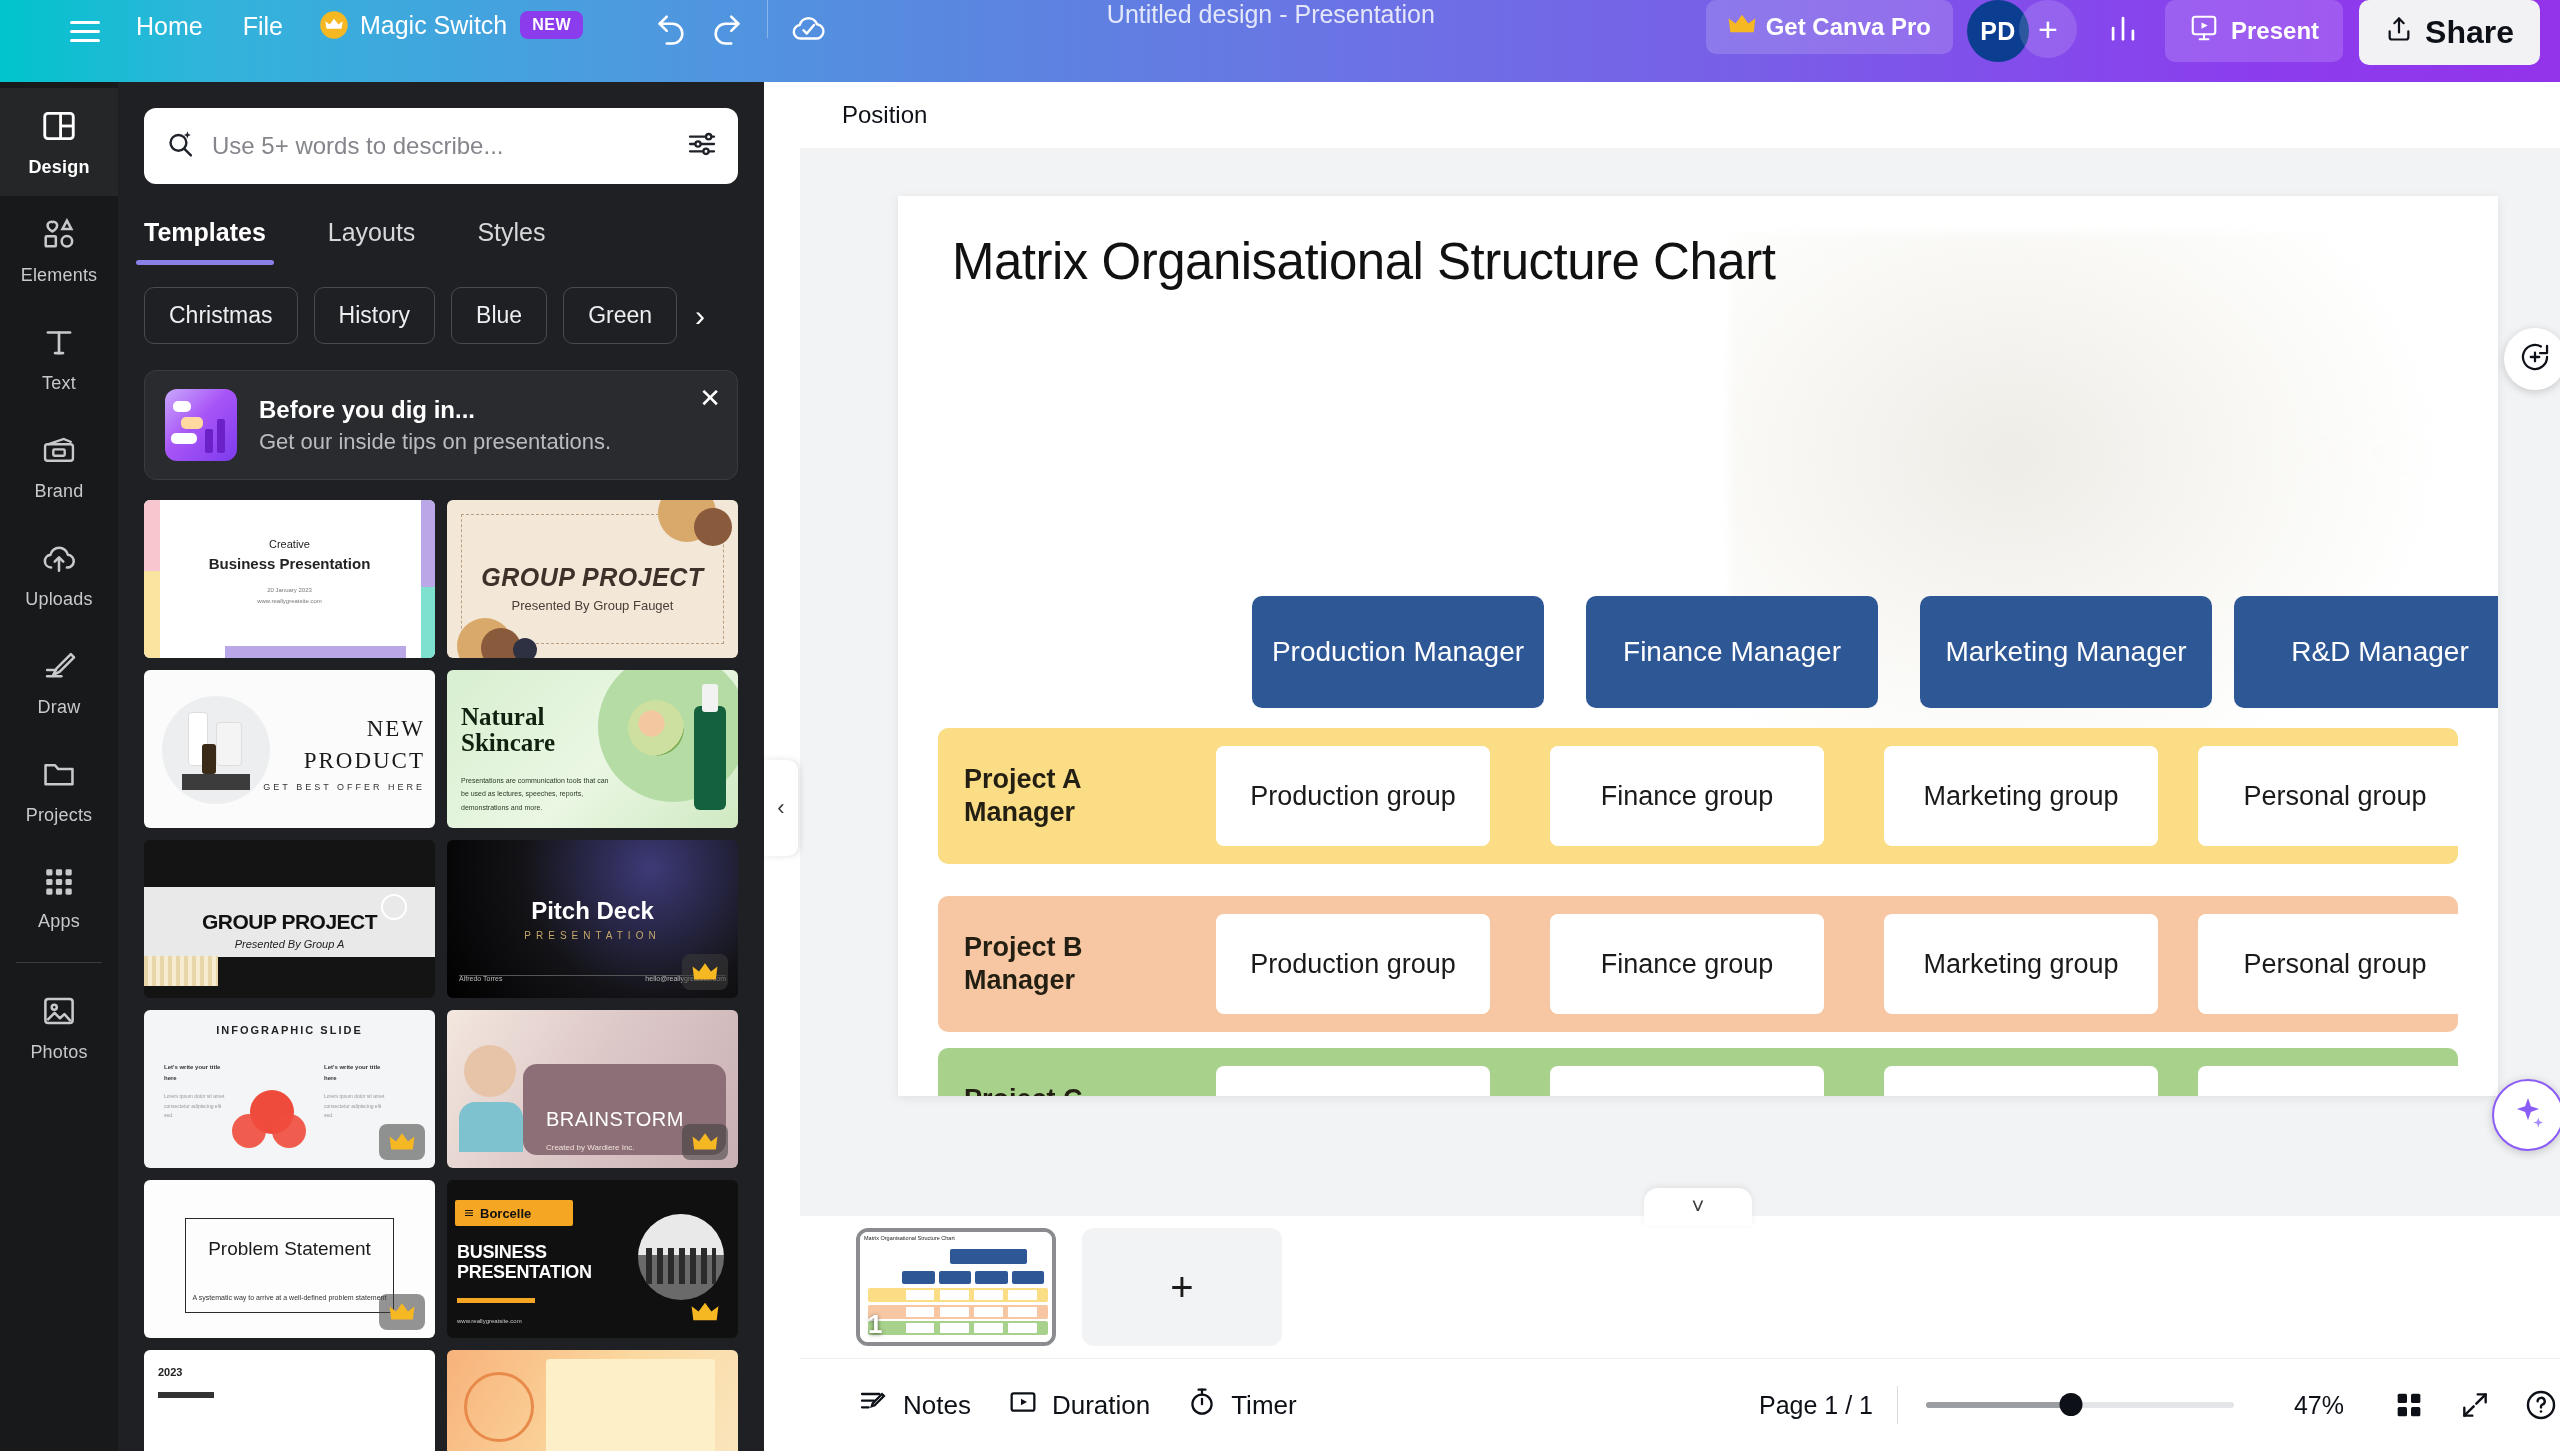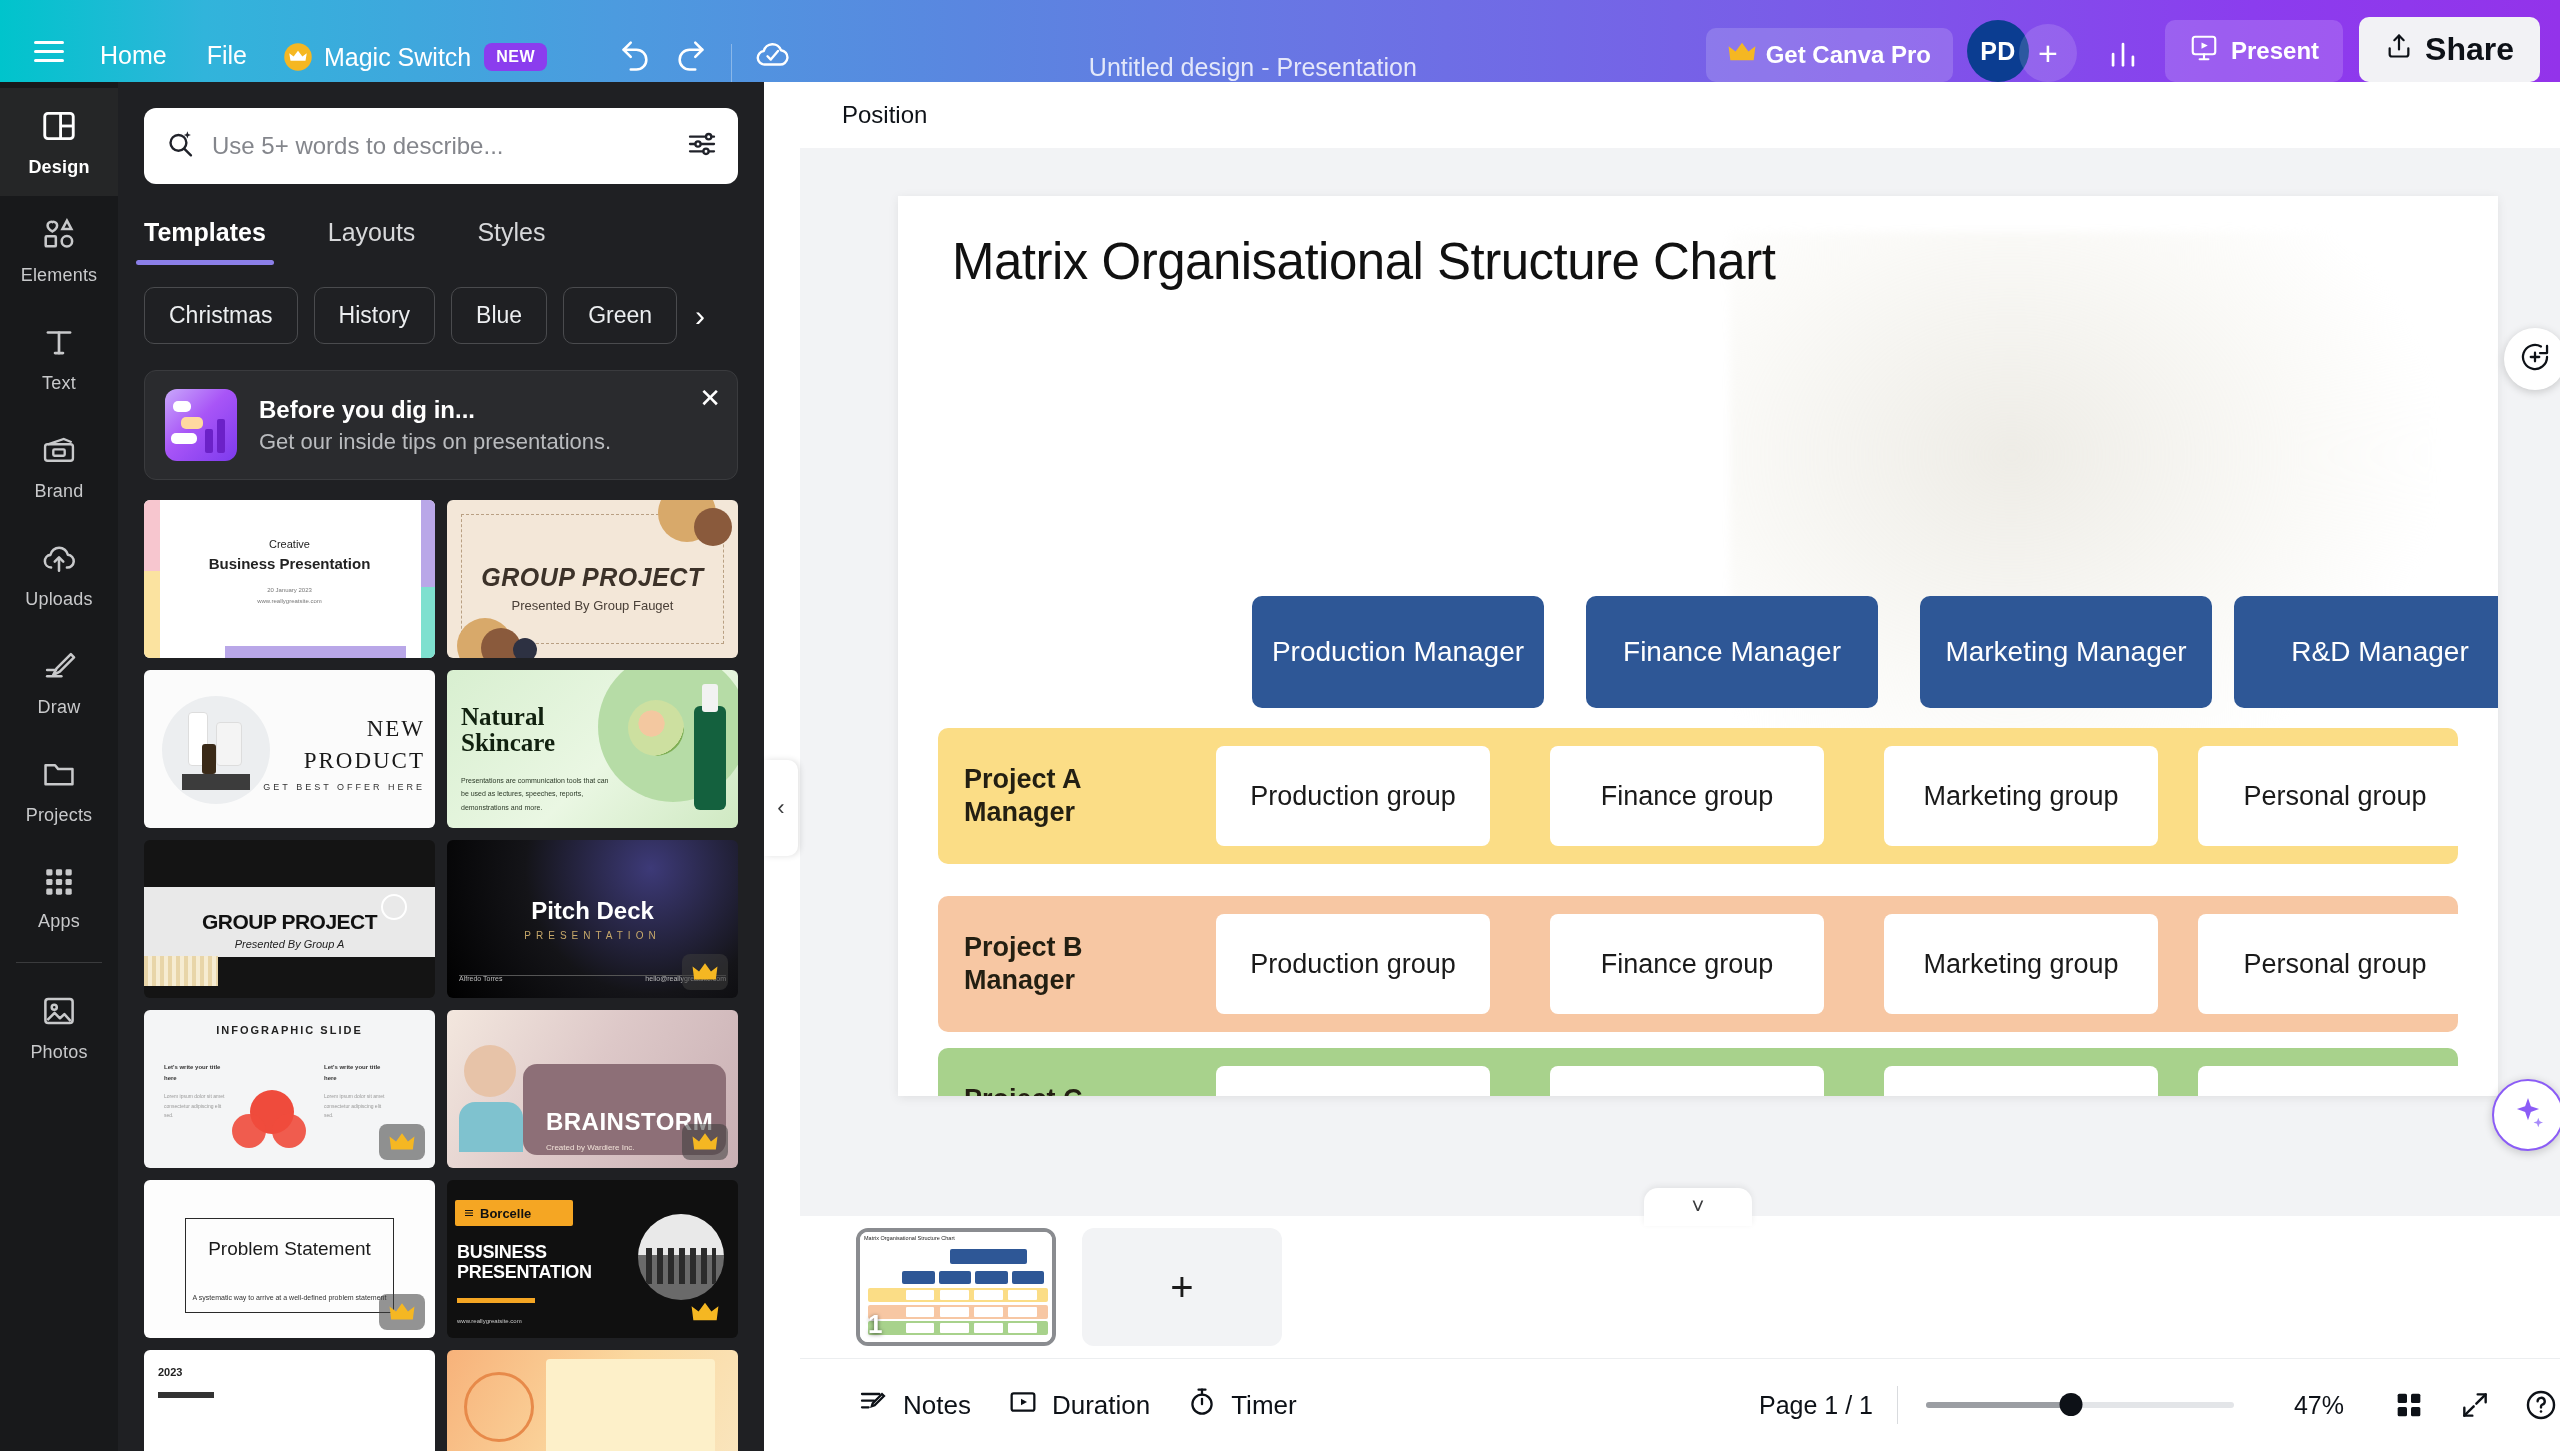--- a/index.html
+++ b/index.html
@@ -7,21 +7,21 @@
   body {
     font-family: "Liberation Sans", sans-serif;
     background:#ffffff;
     -webkit-font-smoothing: antialiased;
   }
 
   
   .topbar{
     position:absolute; top:0; left:0; width:2560px; height:82px;
     background:linear-gradient(90deg,#00c4cc 0%, #31b4db 8%, #4c9bdf 24%, #5a86e0 38%, #6a74e4 52%, #7a5ce8 70%, #8b3dee 88%, #9333ea 100%);
-    display:flex; align-items:flex-end; color:#fff; z-index:30;
+    display:flex; align-items:flex-start; color:#fff; z-index:30;padding-left:36px;
   }
   .hamburger{ width:62px; height:62px; margin-left:18px; display:flex; flex-direction:column;
     justify-content:center; align-items:center; gap:6px; border-radius:8px; cursor:pointer;}
   .hamburger span{ display:block; width:30px; height:3px; background:#fff; border-radius:2px;}
   .tb-item{ font-size:25px; font-weight:400; padding:12px 20px; border-radius:8px; cursor:pointer; white-space:nowrap;}
   .tb-magic{ display:flex; align-items:center; gap:11px; padding:10px 16px; border-radius:8px; cursor:pointer;}
   .crown{ display:inline-block; width:30px; height:30px; position:relative;}
   .crown svg{ display:block; }
   .badge-new{
     background:#8b3dee; color:#fff; font-size:16px; font-weight:700; letter-spacing:.5px;
@@ -176,21 +176,21 @@
   .t6 .l2{position:absolute;right:12px;bottom:16px;font-size:7px;color:#bbb;}
 
   .t7{background:#f4f5f6;}
   .t7 .tt{position:absolute;left:0;right:0;top:14px;text-align:center;font-size:11px;font-weight:700;letter-spacing:2px;color:#222;}
   .t7 .ball{position:absolute;border-radius:50%;background:#ef4b3c;}
   .t7 .cl{position:absolute;font-size:6px;color:#333;line-height:1.8;font-weight:700;}
   .t7 .cp{position:absolute;font-size:5px;color:#999;line-height:1.9;}
 
   .t8{background:linear-gradient(120deg,#f3e7de 0%, #ddc8c8 48%, #c9b0b4 100%);}
   .t8 .plate{position:absolute;left:26%;top:34%;right:4%;bottom:8%;border-radius:14px;background:#8d6f77;}
-  .t8 .tt{position:absolute;left:34%;top:62%;font-size:24px;font-weight:700;color:#fff;letter-spacing:.5px;}
+  .t8 .tt{position:absolute;left:34%;top:62%;font-size:20px;font-weight:400;color:#fff;letter-spacing:.5px;}
   .t8 .st{position:absolute;left:34%;top:84%;font-size:8px;color:#f1e2d8;}
   .t8 .head{position:absolute;left:6%;top:22%;width:52px;height:52px;border-radius:50%;background:#e7c3a8;}
   .t8 .body{position:absolute;left:4%;top:58%;width:64px;height:50px;border-radius:16px 16px 0 0;background:#7fc2cf;}
 
   .t9{background:#fdfdfd;}
   .t9 .tt{position:absolute;left:0;right:0;top:36%;text-align:center;font-size:19px;color:#1b1b1b;line-height:1.25;}
   .t9 .st{position:absolute;left:14%;right:14%;top:70%;text-align:center;font-size:7px;color:#333;line-height:1.9;}
   .t9 .frame{position:absolute;left:14%;right:14%;top:24%;bottom:16%;border:1.5px solid #2a2a2a;}
 
   .t10{background:#101010;}

